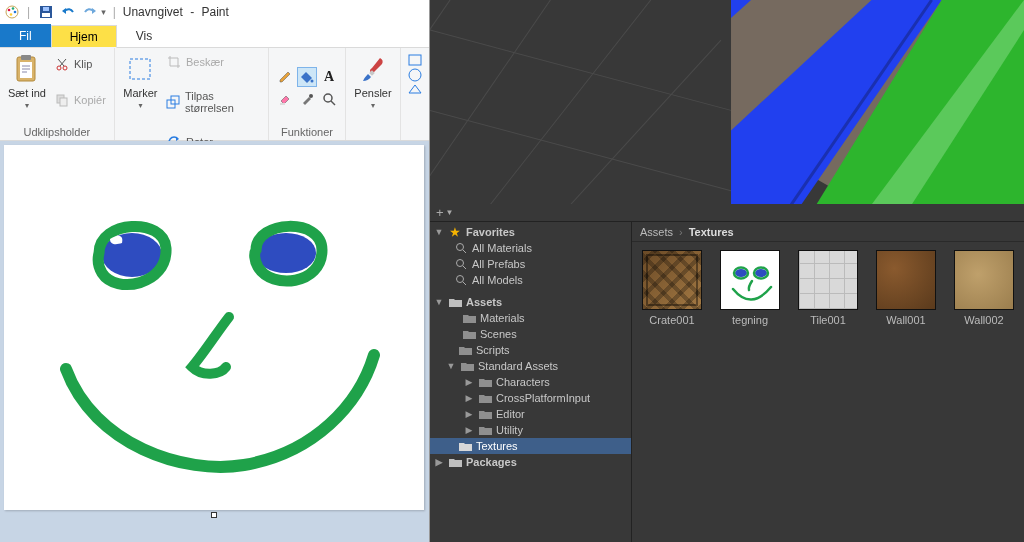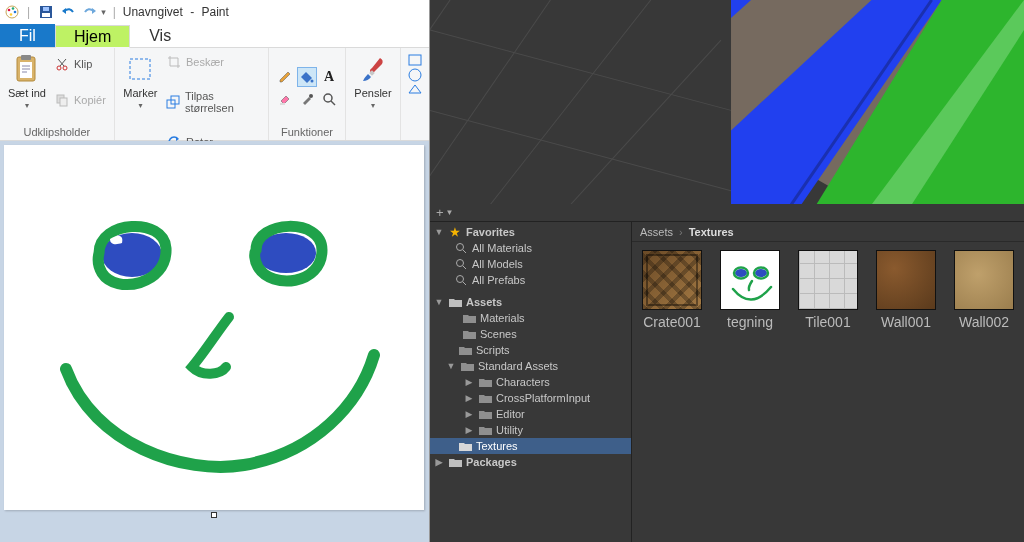--- a/index.html
+++ b/index.html
@@ -6,24 +6,24 @@
   html, body { width: 1024px; height: 542px; overflow: hidden; background: #333; }
   .root { display: flex; width: 1024px; height: 542px; }
 
   
   .paint { width: 432px; height: 100%; background: #fff; display: flex; flex-direction: column; border-right: 1px solid #999; }
   .paint-titlebar { height: 24px; background: #fff; display: flex; align-items: center; padding: 0 4px; font-size: 12px; color: #333; gap: 4px; }
   .paint-titlebar .sep { color: #aaa; margin: 0 3px; }
   .paint-icon { width: 16px; height: 16px; display: inline-flex; align-items: center; justify-content: center; font-size: 12px; }
   .qa-icon { width: 18px; height: 18px; display: inline-flex; align-items: center; justify-content: center; }
 
-  .paint-tabs { height: 24px; display: flex; align-items: stretch; font-size: 16px; background: #fff; border-bottom: 1px solid #dadada; }
+  .paint-tabs { height: 24px; display: flex; align-items: stretch; font-size: 12px; background: #fff; border-bottom: 1px solid #dadada; }
   .paint-tab { padding: 0 18px; display: flex; align-items: center; cursor: pointer; border: 1px solid transparent; border-bottom: none; }
   .paint-tab.file { background: #1979ca; color: #fff; }
-  .paint-tab.active { background: #bef264; border: 1px solid #dadada; border-bottom: 1px solid #f5f6f7; position: relative; top: 1px; }
+  .paint-tab.active { background: #fde047; border: 1px solid #dadada; border-bottom: 1px solid #f5f6f7; position: relative; top: 1px; }
   .paint-tab.inactive { color: #333; align-items: center; }
 
   .ribbon { height: 93px; background: #f5f6f7; display: flex; border-bottom: 1px solid #dadada; }
   .ribbon-group { border-right: 1px solid #e3e3e3; display: flex; flex-direction: column; justify-content: space-between; padding: 3px 6px 1px 6px; }
   .ribbon-group-label { font-size: 11px; color: #666; text-align: center; padding: 1px 0; }
   .ribbon-body { flex: 1; display: flex; gap: 4px; align-items: flex-start; }
   .ribbon-bigbtn { display: flex; flex-direction: column; align-items: center; justify-content: flex-start; width: 42px; font-size: 11px; color: #333; cursor: pointer; gap: 2px; padding-top: 2px;}
   .ribbon-bigbtn .glyph { width: 32px; height: 32px; display: flex; align-items: center; justify-content: center; }
   .ribbon-col { display: flex; flex-direction: column; gap: 18px; font-size: 11px; color: #555; }
   .ribbon-smallbtn { display: flex; align-items: center; gap: 4px; padding: 1px 2px; cursor: pointer; }
@@ -58,21 +58,21 @@
   .tree-header { font-weight: bold; color: #c8c8c8; }
 
   .project-grid { flex: 1; background: #383838; display: flex; flex-direction: column; }
   .breadcrumb { height: 20px; display: flex; align-items: center; padding: 0 8px; gap: 6px; color: #aaa; border-bottom: 1px solid #2a2a2a; }
   .bc-item { color: #bbb; cursor: pointer; }
   .bc-item.current { color: #ddd; font-weight: bold; }
   .bc-sep { color: #777; }
   .asset-grid { flex: 1; display: flex; align-items: flex-start; padding: 8px; gap: 14px; }
   .asset { width: 64px; display: flex; flex-direction: column; align-items: center; gap: 4px; cursor: pointer; }
   .asset .thumb { width: 60px; height: 60px; background: #222; border: 1px solid #111; position: relative; overflow: hidden; }
-  .asset .name { font-size: 14px; color: #bbb; text-align: center; white-space: nowrap; overflow: hidden; text-overflow: ellipsis; width: 100%; }
+  .asset .name { font-size: 11px; color: #bbb; text-align: center; white-space: nowrap; overflow: hidden; text-overflow: ellipsis; width: 100%; }
 
   
   .thumb.crate { background: linear-gradient(135deg,#6b4a26,#a47a44); }
   .thumb.crate::before, .thumb.crate::after { content:""; position:absolute; background: rgba(0,0,0,0.35);}
   .thumb.crate::before { inset:0; background:
       repeating-linear-gradient(45deg, rgba(0,0,0,0.25) 0 4px, transparent 4px 12px),
       repeating-linear-gradient(-45deg, rgba(0,0,0,0.25) 0 4px, transparent 4px 12px); }
   .thumb.crate::after { inset:3px; border:2px solid rgba(0,0,0,0.4); background:transparent;}
   .thumb.tile { background:#d9d9d9; }
   .thumb.tile::before { content:""; position:absolute; inset:0; background:
@@ -360,30 +360,30 @@
             </span>
           <span>All Materials</span>
         </div>
         <div class="tree-row" style="padding-left:24px">
           <span class="ticon">
               <svg width="12" height="12" viewBox="0 0 12 12">
                 <circle cx="5" cy="5" r="3.5" stroke="#aaa" fill="none"></circle>
                 <line x1="8" y1="8" x2="11" y2="11" stroke="#aaa"></line>
               </svg>
             </span>
-          <span>All Models</span>
+          <span>All Prefabs</span>
         </div>
         <div class="tree-row" style="padding-left:24px">
           <span class="ticon">
               <svg width="12" height="12" viewBox="0 0 12 12">
                 <circle cx="5" cy="5" r="3.5" stroke="#aaa" fill="none"></circle>
                 <line x1="8" y1="8" x2="11" y2="11" stroke="#aaa"></line>
               </svg>
             </span>
-          <span>All Prefabs</span>
+          <span>All Models</span>
         </div>
 
         <div style="height:6px"></div>
 
         <div class="tree-row tree-header">
           <span class="arrow">▼</span>
           <span class="ticon">
               <svg width="13" height="10" viewBox="0 0 13 10">
                 <path d="M0 2h5l1 1h7v7H0z" fill="#bfbfbf"></path>
               </svg>

